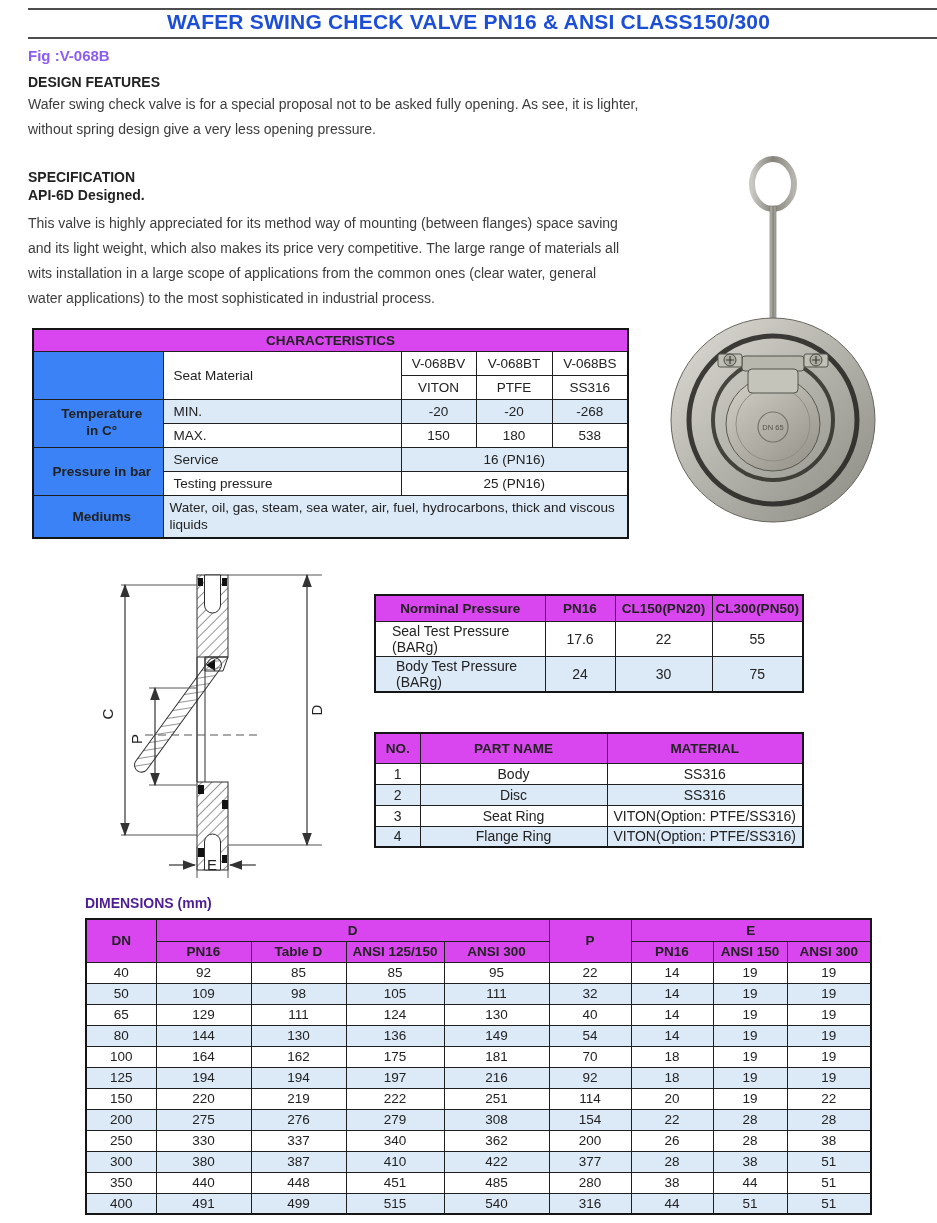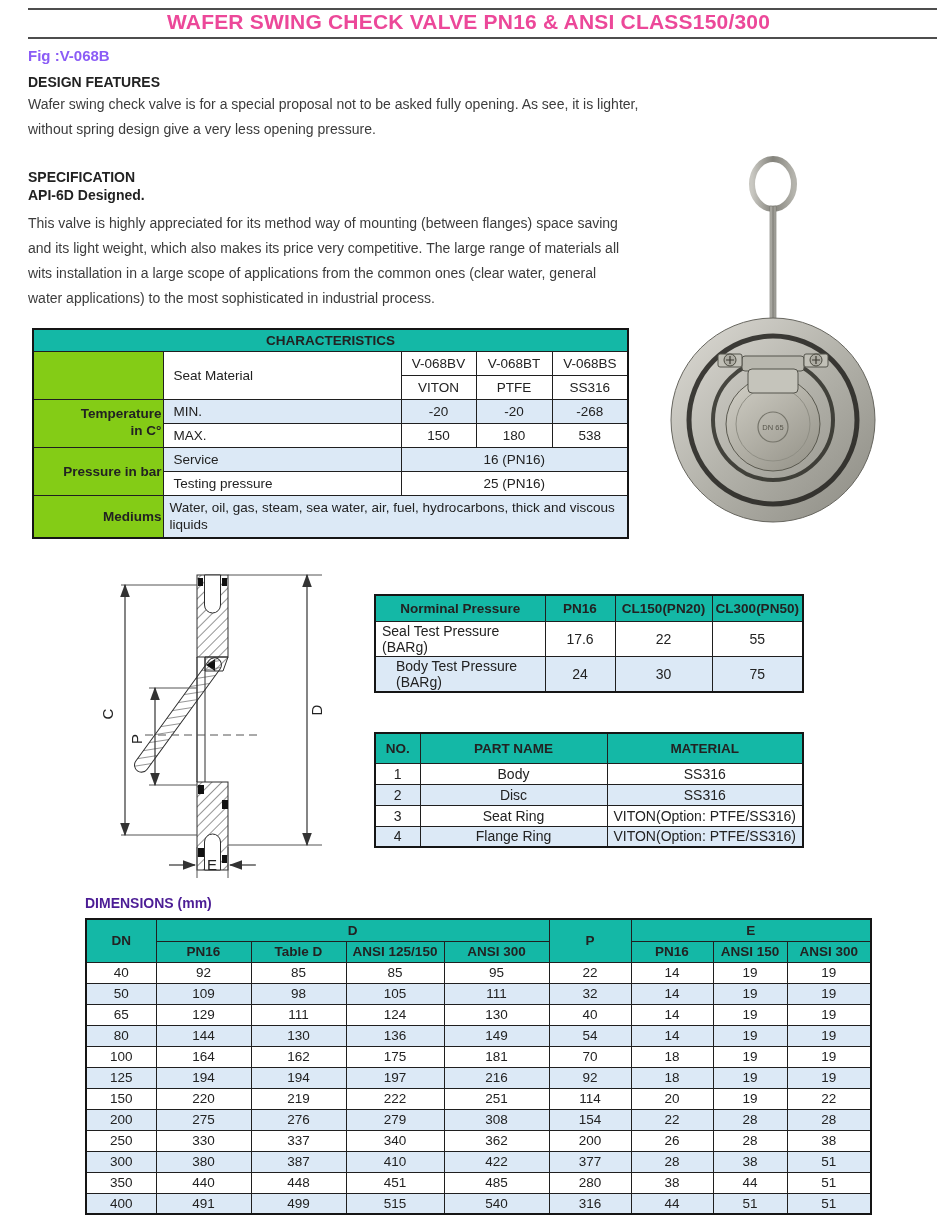--- a/index.html
+++ b/index.html
@@ -1,29 +1,29 @@
 <!DOCTYPE html>
 <html><head>
 <meta charset="utf-8">
 <style>
   html,body{margin:0;padding:0;background:#fff;}
   .page{position:relative;width:937px;height:1223px;background:#fff;overflow:hidden;
         font-family:"Liberation Sans",sans-serif;color:#2e2e2e;}
   .abs{position:absolute;}
   .rule{position:absolute;left:28px;width:909px;height:2px;background:#4d4d4d;}
   .title{position:absolute;top:10px;left:0;width:937px;text-align:center;
-         font-size:21px;font-weight:bold;color:#ec4899;letter-spacing:.2px;}
+         font-size:21px;font-weight:bold;color:#1d4ed8;letter-spacing:.2px;}
   .fig{font-size:15px;font-weight:bold;color:#8b5cf6;}
   .h{font-size:14px;font-weight:bold;color:#222;}
   .bline{font-size:14px;color:#3c3c3c;line-height:25px;white-space:nowrap;}
   table{border-collapse:collapse;table-layout:fixed;}
   .tbl{border:2px solid #151515;}
   .tbl td,.tbl th{border:1px solid #1f1f1f;font-size:13.5px;color:#222;overflow:hidden;}
-  .bh{background:#14b8a6;color:#fff;font-weight:bold;text-align:center;font-size:14px;}
-  .bc{background:#84cc16;color:#fff;font-weight:bold;text-align:right;padding-left:8px;font-size:13.5px;}
+  .bh{background:#d946ef;color:#fff;font-weight:bold;text-align:center;font-size:14px;}
+  .bc{background:#3b82f6;color:#fff;font-weight:bold;text-align:center;padding-left:8px;font-size:13.5px;}
   .pre{white-space:pre-line;line-height:1.25;}
   .lab{text-align:left;padding-left:10px;font-size:14px;}
   .val{text-align:center;font-size:14px;}
   .alt{background:#dce9f6;}
   .med{text-align:left;padding:3px 6px;line-height:1.3;font-size:13.5px;}
   .ptbl td{font-size:14px;}
   .dimcap{font-size:14px;font-weight:bold;color:#4c1d95;}
   .dim td{text-align:center;font-size:13.5px;}
   svg text{font-family:"Liberation Sans",sans-serif;}
 </style>
@@ -210,21 +210,21 @@
         <col style="width:91px">
       </colgroup>
     <tbody>
         <tr style="height:26px">
       <th class="bh">Norminal Pressure</th>
       <th class="bh">PN16</th>
       <th class="bh">CL150(PN20)</th>
       <th class="bh">CL300(PN50)</th>
     </tr>
     <tr style="height:24px">
-      <td class="lab" style="padding-left:6px">Seal Test Pressure (BARg)</td>
+      <td class="lab" style="padding-left:16px">Seal Test Pressure (BARg)</td>
       <td class="val">17.6</td>
       <td class="val">22</td>
       <td class="val">55</td>
     </tr>
     <tr style="height:24px">
       <td class="lab alt" style="padding-left:20px">Body Test Pressure (BARg)</td>
       <td class="val alt">24</td>
       <td class="val alt">30</td>
       <td class="val alt">75</td>
     </tr>

